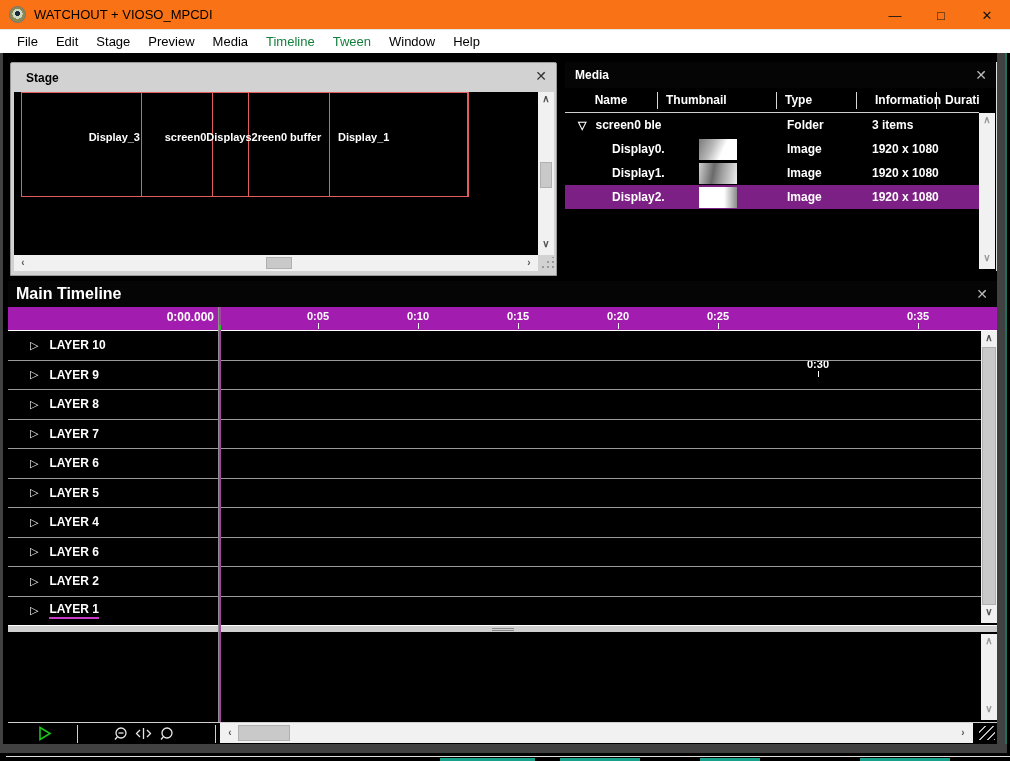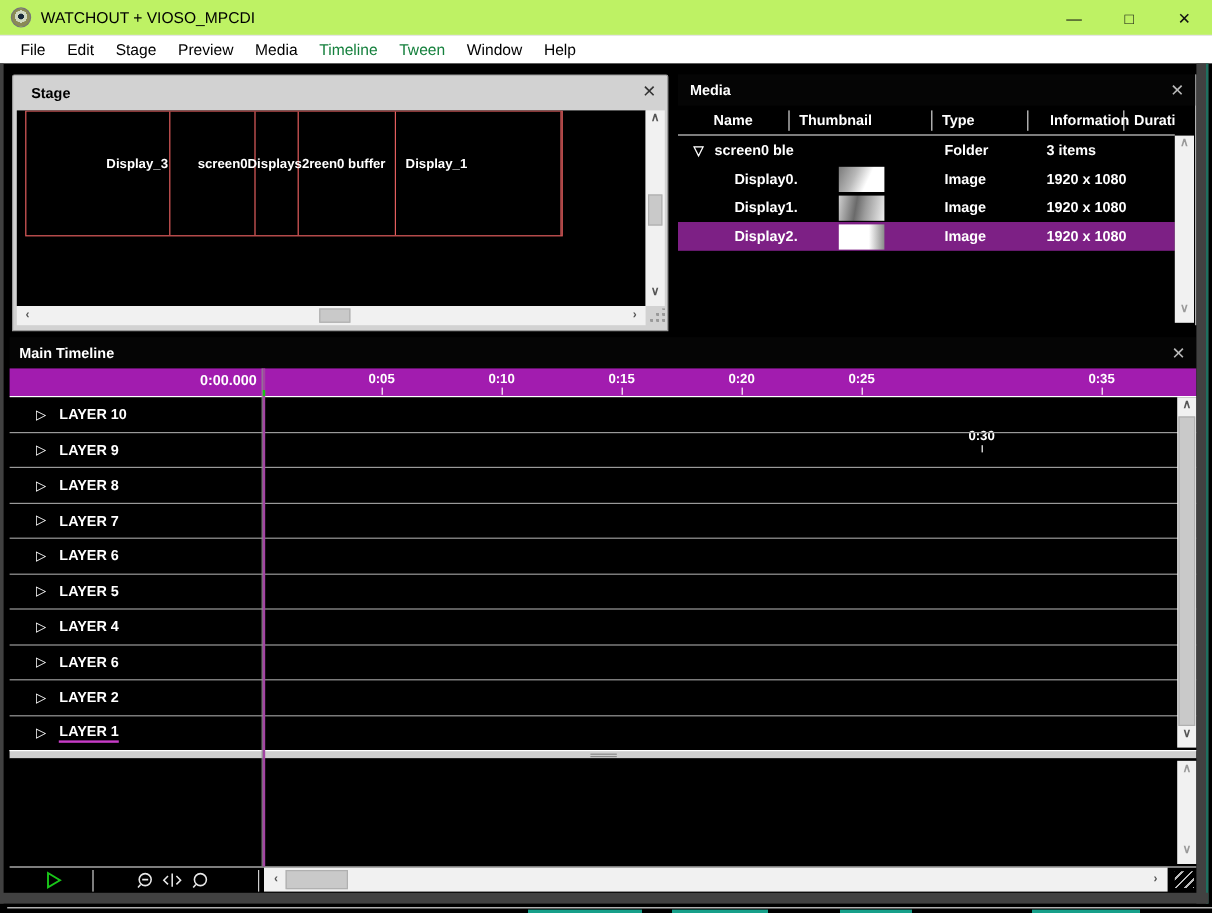--- a/index.html
+++ b/index.html
@@ -1,21 +1,21 @@
 <!DOCTYPE html>
 <html><head>
 <meta charset="utf-8">
 <style>
   * { margin:0; padding:0; box-sizing:border-box; }
   html,body { width:1010px; height:761px; background:#000; overflow:hidden;
     font-family:"Liberation Sans", sans-serif; }
   .app { position:absolute; left:0; top:0; width:1010px; height:753px; background:#000; }
 
   
-  .titlebar { position:absolute; left:0; top:0; width:1010px; height:30px; background:#bef264;
+  .titlebar { position:absolute; left:0; top:0; width:1010px; height:30px; background:#f97316;
     display:flex; align-items:center; border-bottom:1px solid #e6e6e6; }
   .app-icon { width:17px; height:17px; border-radius:50%; margin:0 8px 0 9px;
     background:radial-gradient(circle at 50% 45%, #1a2a3a 0 22%, #cfd8c0 23% 45%, #8a8a55 46% 75%, #5a5a35 76%);
     border:1px solid #777; }
   .win-title { font-size:13px; color:#000; }
   .win-controls { position:absolute; right:0; top:0; height:30px; display:flex; }
   .win-btn { width:46px; height:30px; display:flex; align-items:center; justify-content:center;
     font-size:13px; color:#111; cursor:default; }
 
   
@@ -88,21 +88,21 @@
   .thumb0 { background:linear-gradient(115deg,#7a7a7a 0%,#b9b9b9 35%,#fff 62%); }
   .thumb1 { background:linear-gradient(100deg,#cfcfcf 0%,#6a6a6a 38%,#9c9c9c 58%,#f0f0f0 100%); }
   .thumb2 { background:linear-gradient(90deg,#fff 0%,#fff 66%,#8a8a8a 100%); }
   .mr-type { width:80px; padding-left:10px; }
   .mr-info { width:70px; padding-left:15px; white-space:nowrap; }
   .media-vsb { left:414px; top:51px; width:16px; height:156px; }
 
   
   .tl-win { position:absolute; left:8px; top:228px; width:989px; height:463px; background:#000; }
   .tl-title { position:relative; height:26px; background:#050505; display:flex; align-items:center; }
-  .tl-title-label { font-size:12px; font-weight:bold; color:#fff; margin-left:8px; }
+  .tl-title-label { font-size:16px; font-weight:bold; color:#fff; margin-left:8px; }
   .tl-ruler { position:absolute; left:0; top:26px; width:989px; height:23px; background:#a21caf; }
   .tl-time { position:absolute; left:0; top:0; width:206px; height:23px; text-align:right;
     color:#fff; font-size:12px; font-weight:bold; line-height:20px; }
   .tl-tick { position:absolute; top:0; width:60px; margin-left:-30px; text-align:center;
     color:#fff; font-size:11px; font-weight:bold; line-height:18px; }
   .tl-tick::after { content:""; position:absolute; left:50%; bottom:-4px; width:1px; height:6px; background:#fff; }
   .tl-layers { position:absolute; left:0; top:49px; width:989px; height:295px; border-top:1px solid #fff; }
   .tl-row { height:29.5px; border-bottom:1px solid #9a9a9a; display:flex; align-items:center; }
   .tl-row-tri { color:#fff; font-size:11px; margin-left:22px; }
   .tl-row-label { color:#fff; font-size:12px; font-weight:bold; margin-left:11px; }

